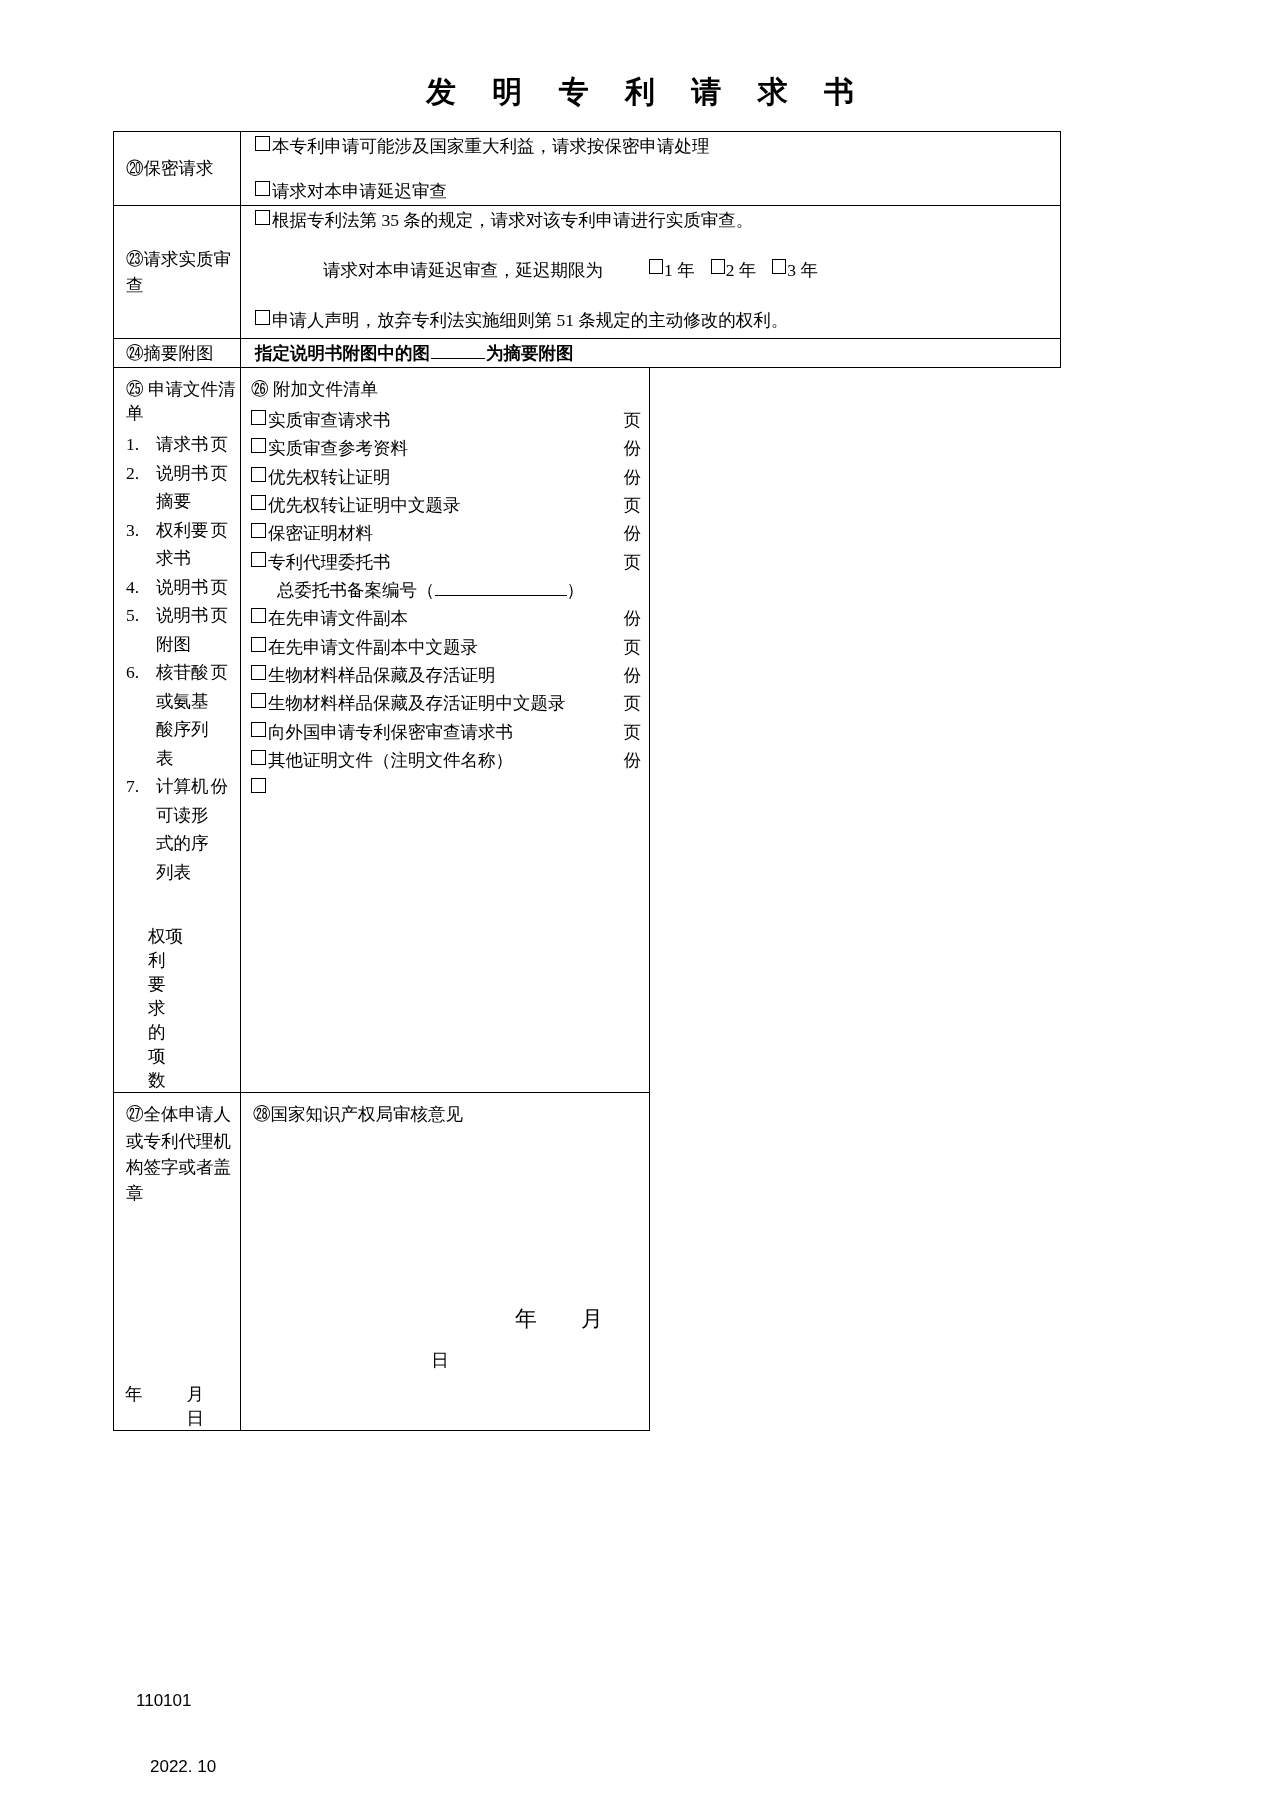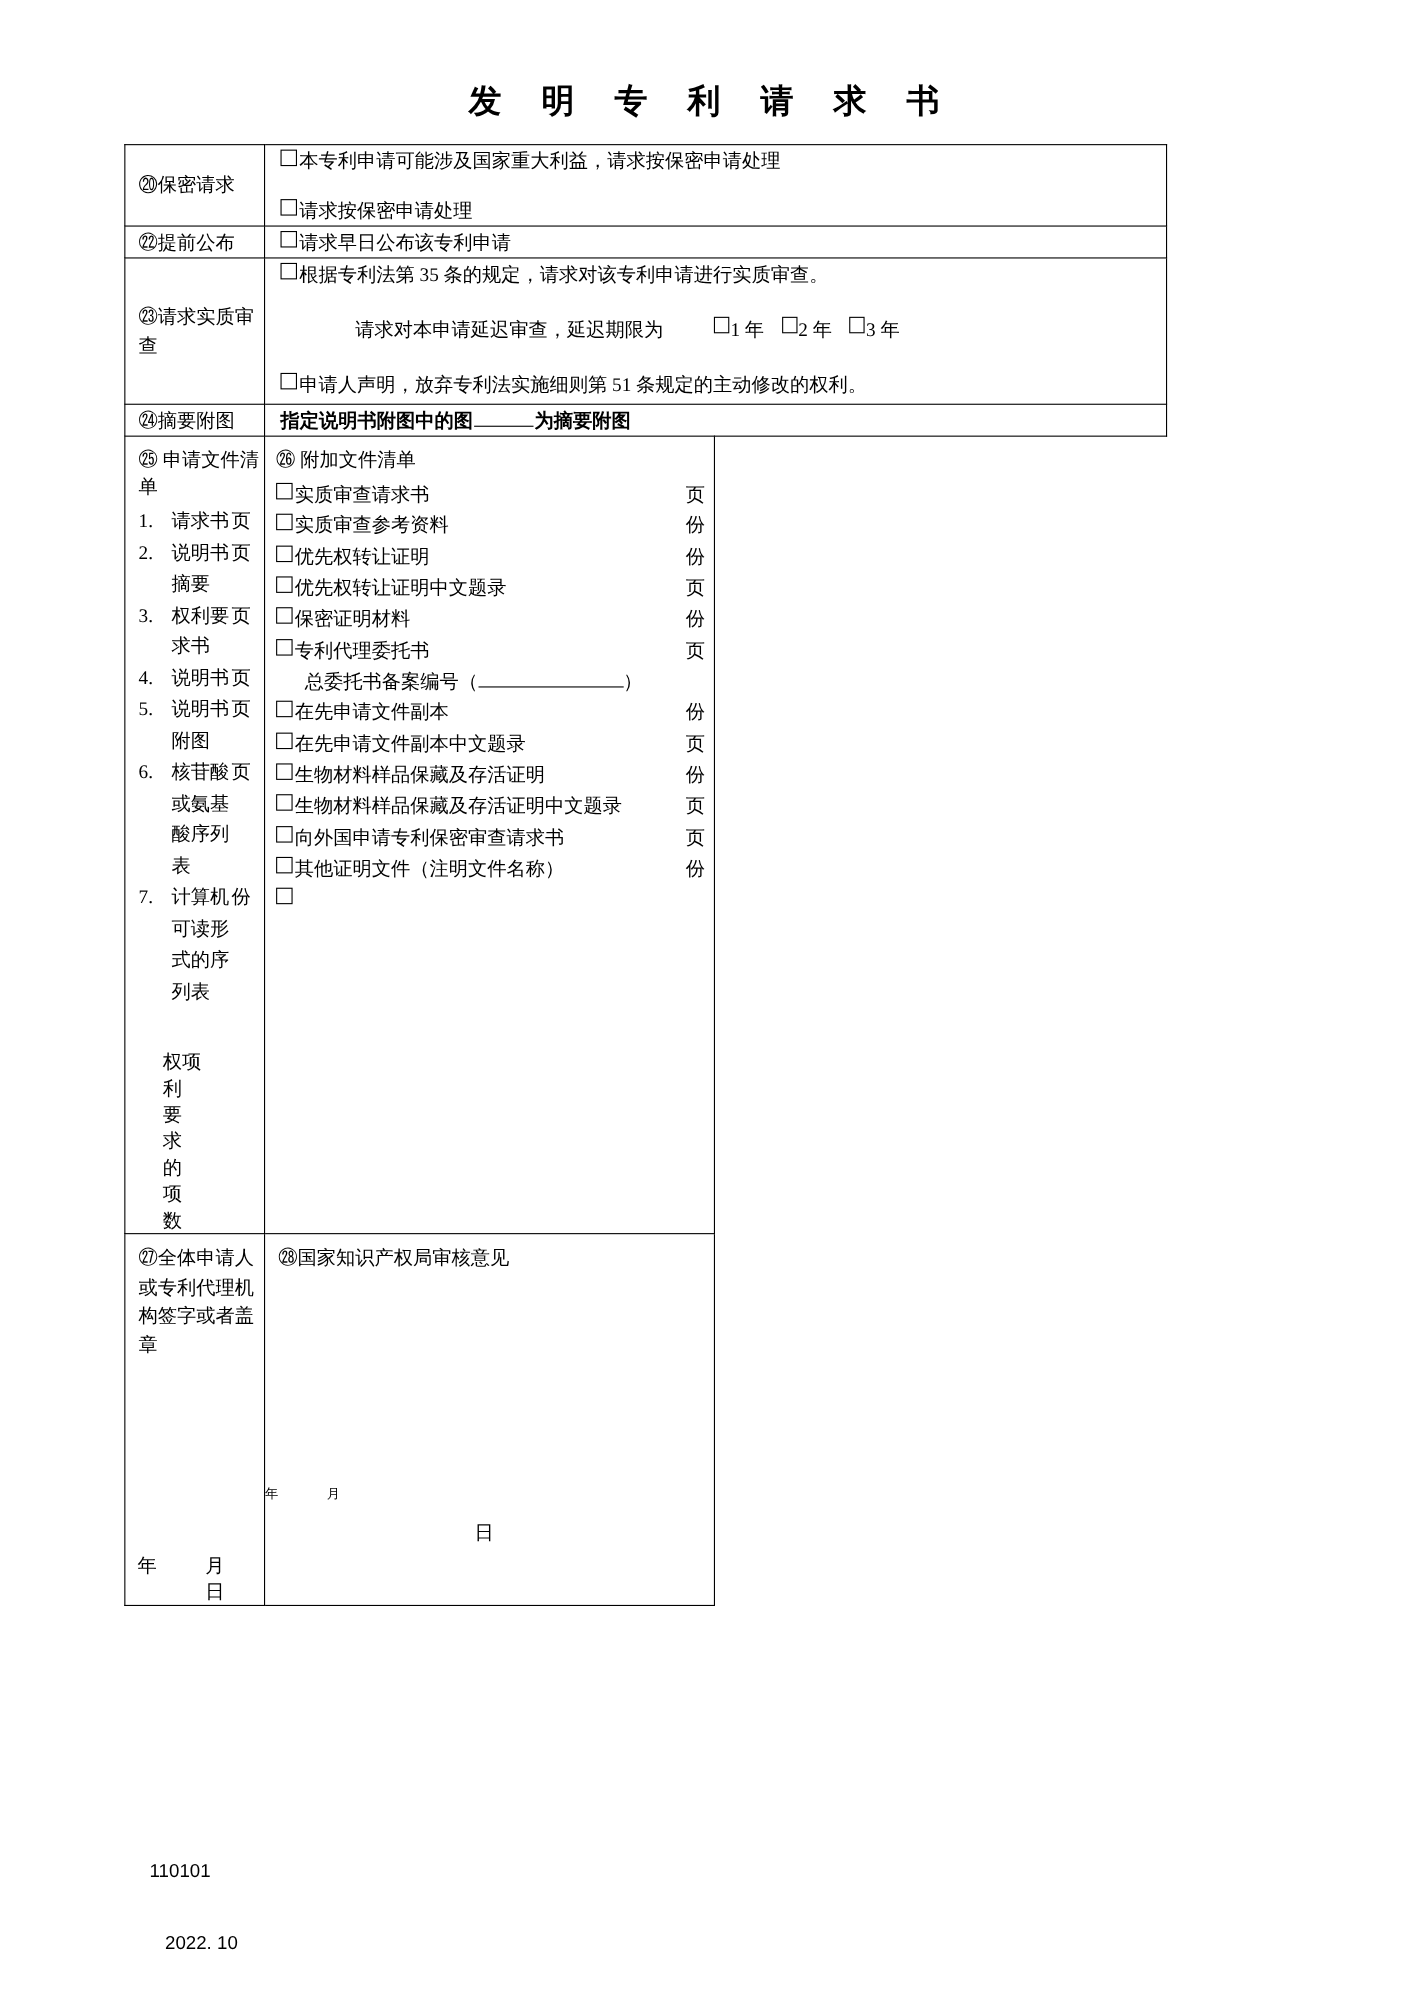--- a/index.html
+++ b/index.html
@@ -180,23 +180,23 @@
   }
   .sig-body { height: 176px; }
   .date-line-left {
     font-size: 17.5px;
     text-align: right;
     padding-right: 36px;
     letter-spacing: 0;
   }
   .date-line-left .sp { display: inline-block; width: 44px; }
   .date-right-1 {
-    font-size: 12px;
+    font-size: 22px;
+    text-align: right;
     padding-right: 46px;
-    margin-top: 17px;
   }
   .date-right-2 {
     font-size: 17.5px;
     text-align: center;
     padding-top: 14px;
     padding-right: 10px;
   }
   .footer {
     position: absolute;
     left: 136px;
@@ -227,37 +227,26 @@
         <td class="lbl-cell">
           <span class="lbl-inner"><span class="circ-num">⑳</span><span>保密请求</span></span>
         </td>
         <td class="content-cell s20" colspan="2">
           <div class="row-line">
             <span class="cb"></span>
             <span class="txt">本专利申请可能涉及国家重大利益，请求按保密申请处理</span>
           </div>
           <div class="row-line">
             <span class="cb"></span>
-            <span class="txt">请求按保密申请处理</span>
+            <span class="txt">请求对本申请延迟审查</span>
           </div>
         </td>
       </tr>
 
 
-      <tr>
-        <td class="lbl-cell">
-          <span class="lbl-inner"><span class="circ-num">㉒</span><span>提前公布</span></span>
-        </td>
-        <td class="content-cell s22" colspan="2">
-          <div class="row-line">
-            <span class="cb"></span>
-            <span class="txt">请求早日公布该专利申请</span>
-          </div>
-        </td>
-      </tr>
 
       <tr>
         <td class="lbl-cell">
           <span class="lbl-inner"><span class="circ-num">㉓</span><span>请求实质审查</span></span>
         </td>
         <td class="content-cell s23" colspan="2">
           <div class="row-line">
             <span class="cb"></span>
             <span class="txt">根据专利法第 35 条的规定，请求对该专利申请进行实质审查。</span>
           </div>

